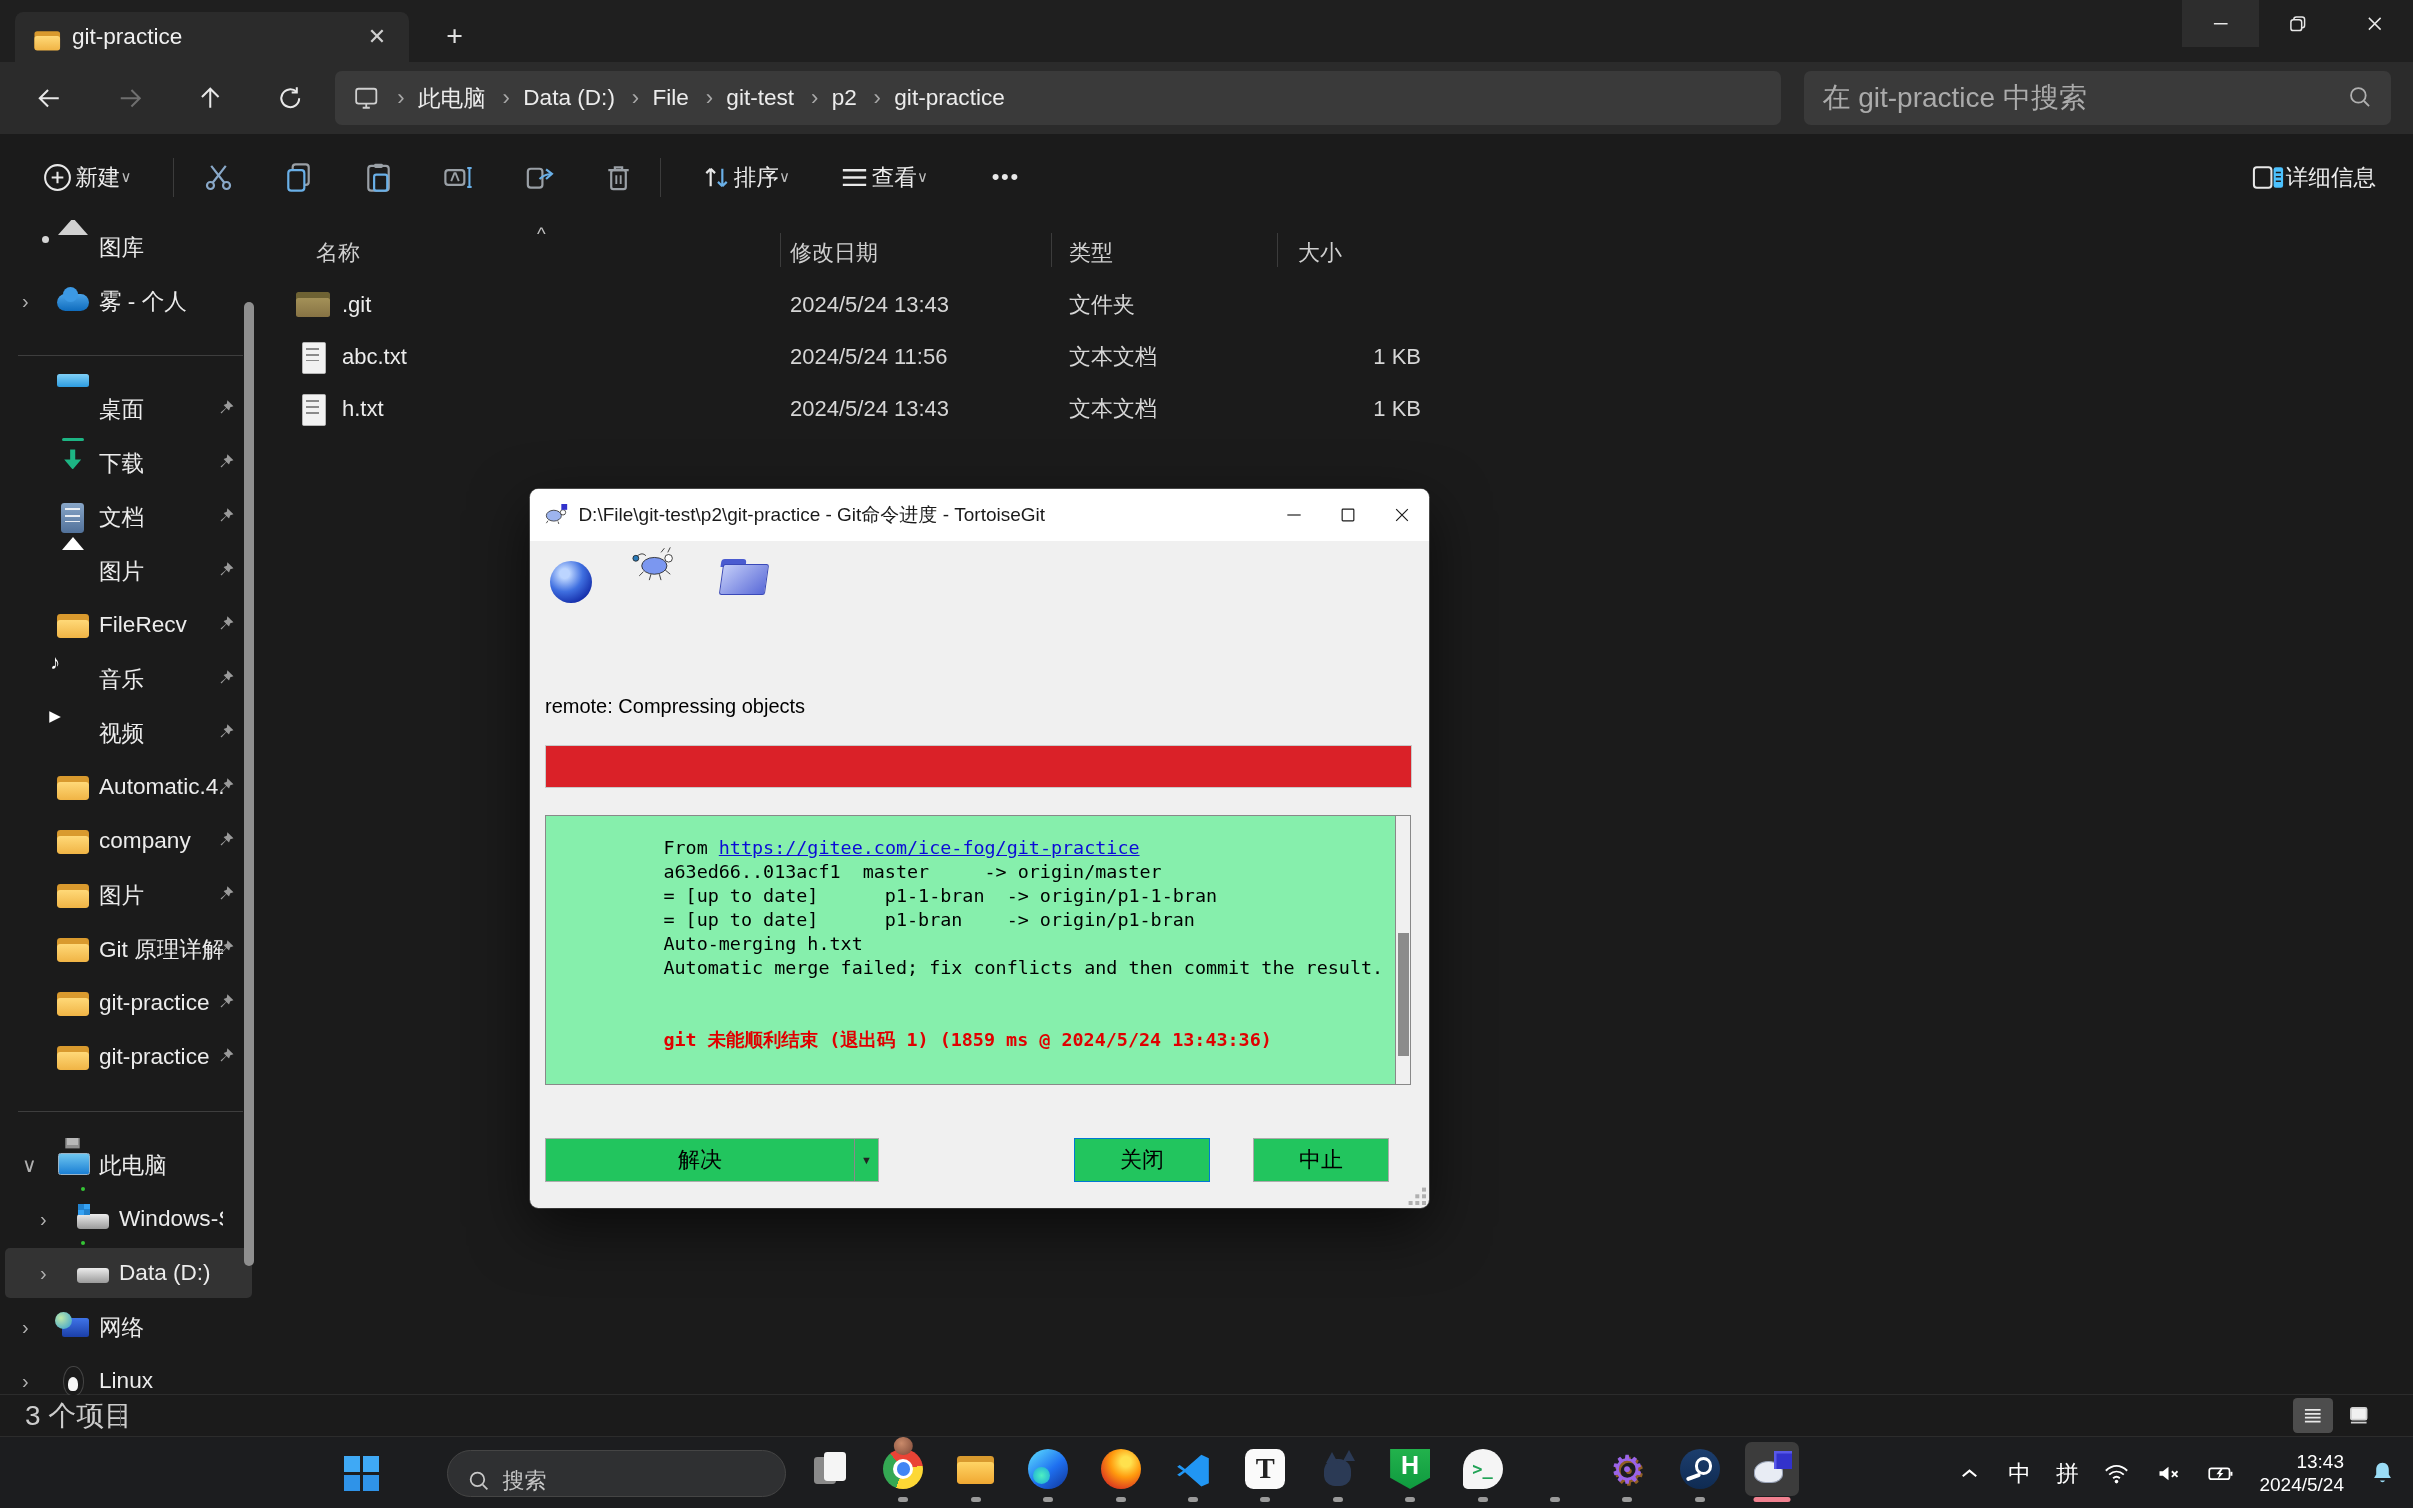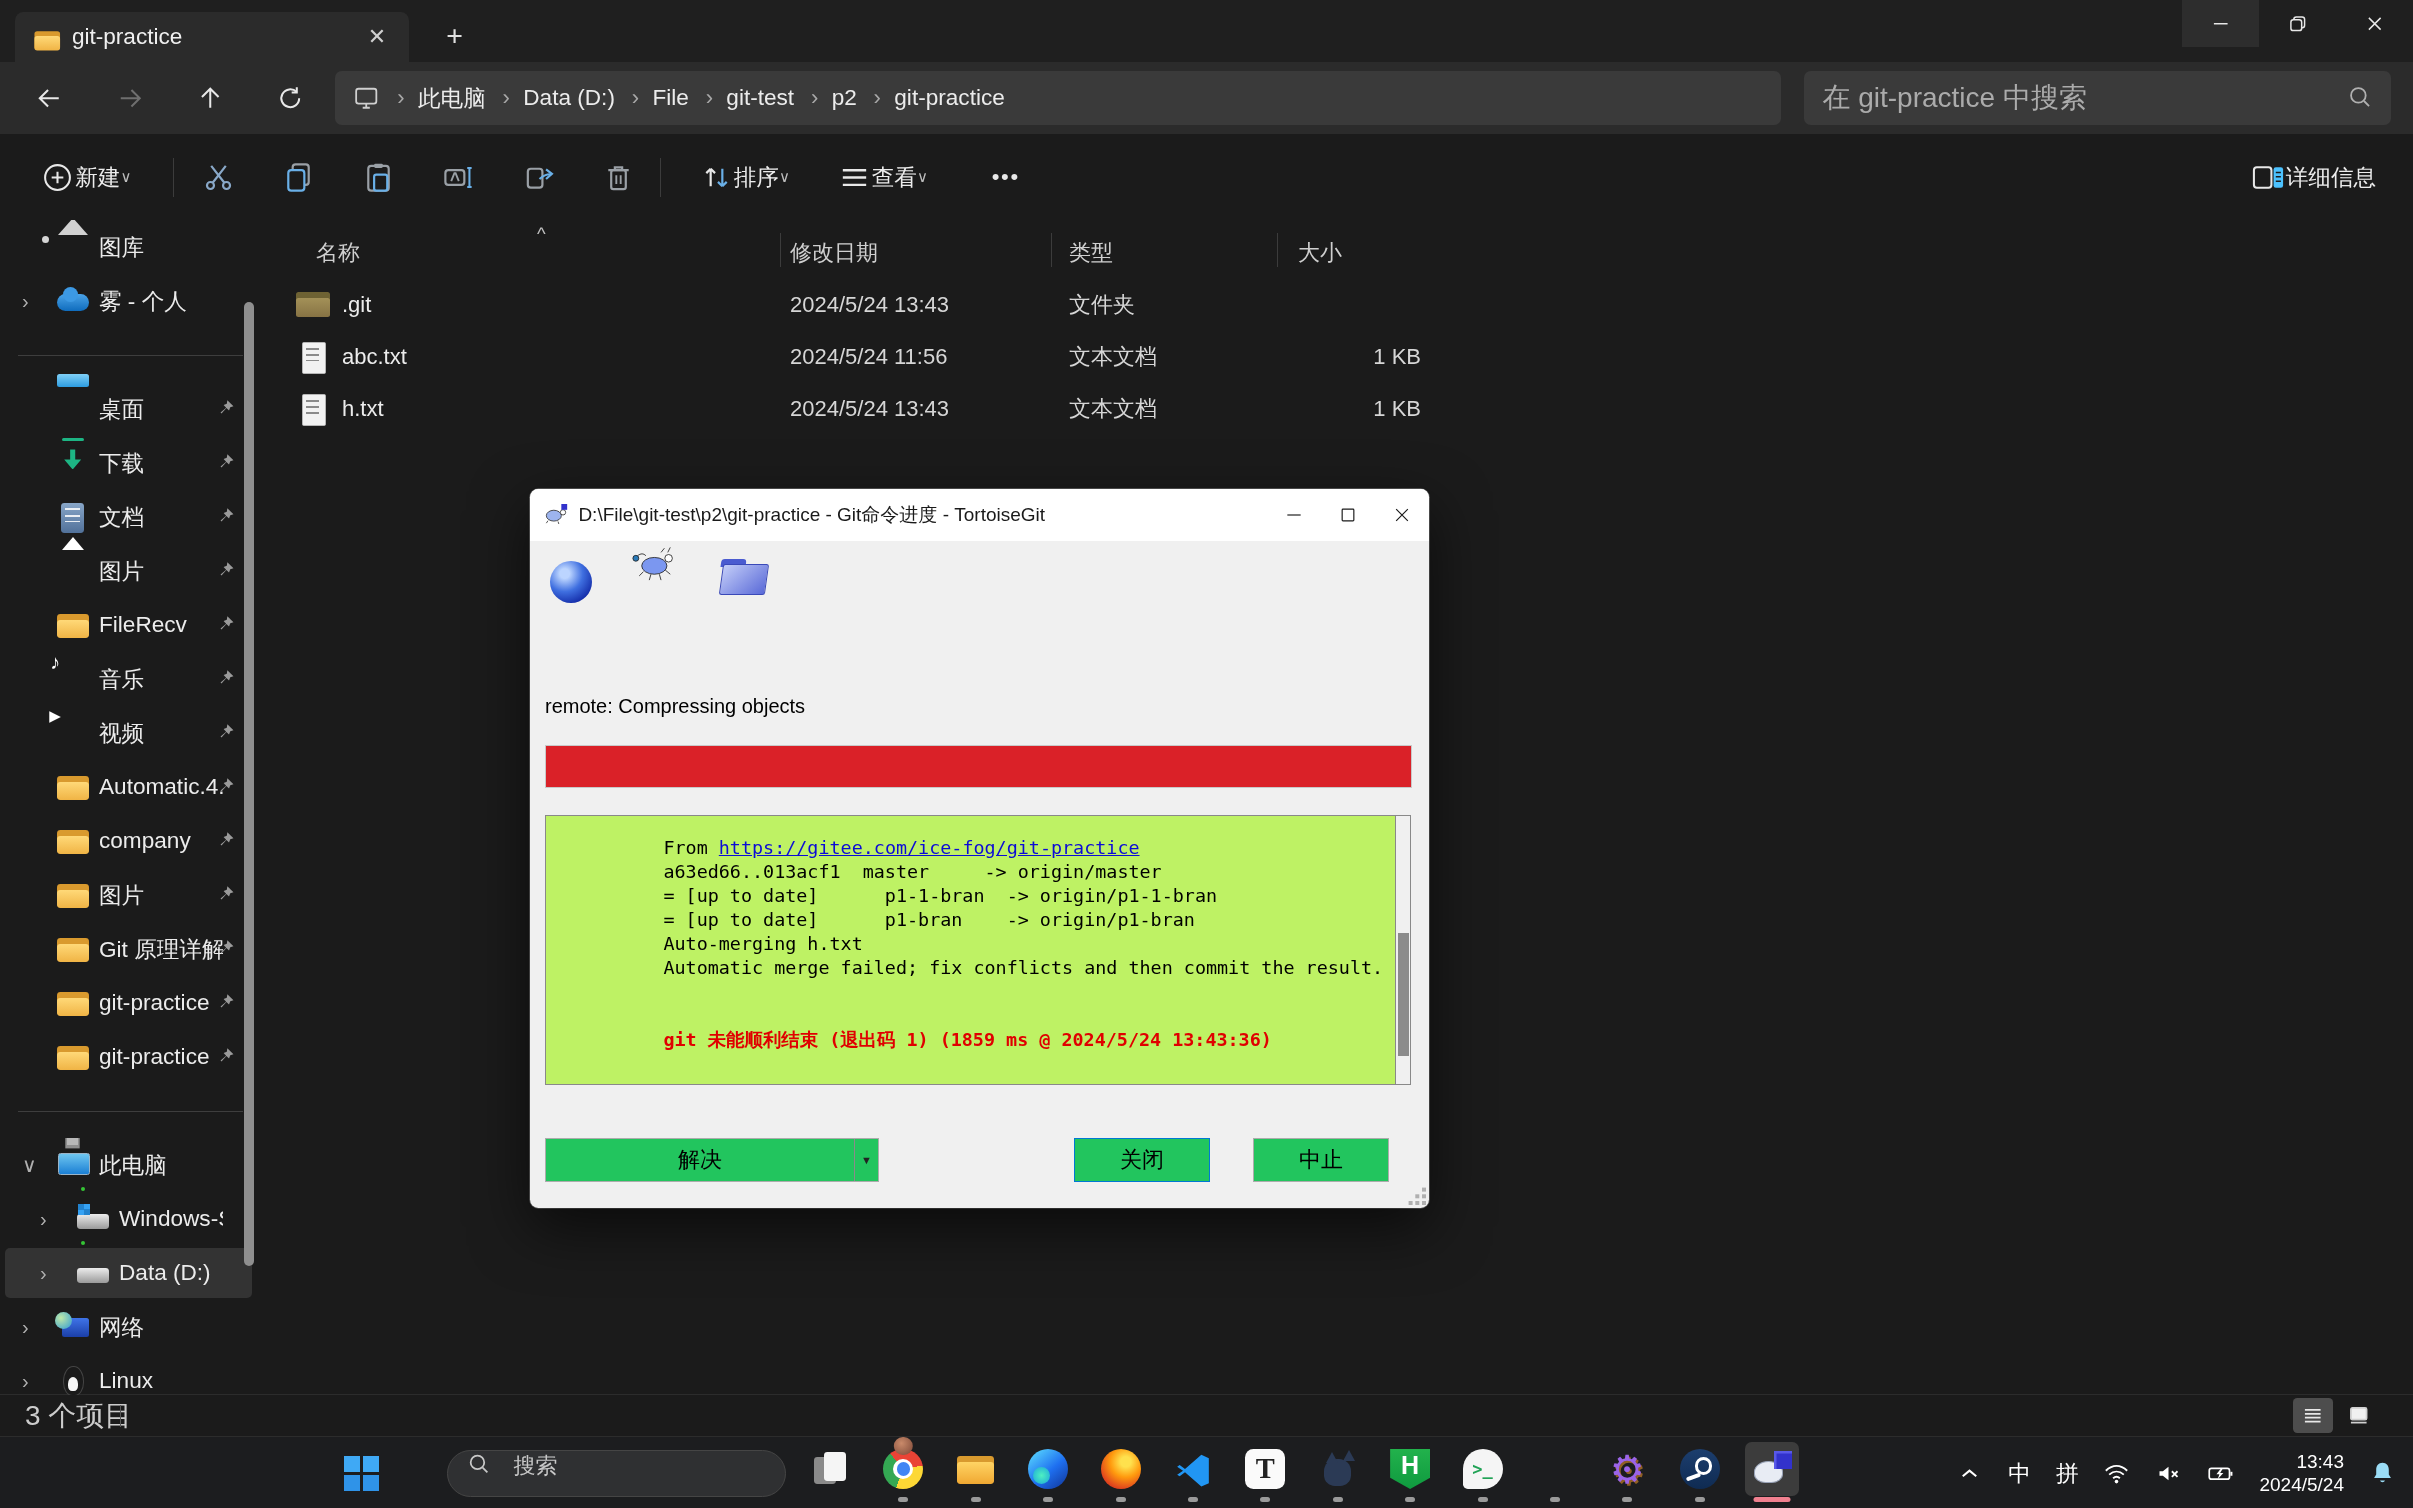--- a/index.html
+++ b/index.html
@@ -153,21 +153,21 @@
   .dlg-wc svg { width:20px; height:20px; }
   .dlg-globe { position:absolute; left:20px; top:72px; width:42px; height:42px; border-radius:50%;
        background:radial-gradient(circle at 35% 30%, #bcd5ff 0 12%, #3f6fe0 45%, #0b1f9e 85%); }
   .dlg-turtle { position:absolute; left:99px; top:55px; }
   .dlg-folder { position:absolute; left:191px; top:70px; width:45px; height:35px; }
   .dlg-folder::before { content:""; position:absolute; left:0; top:0; width:25px; height:8.4px; border-radius:3.4px 3.4px 0 0; background:#4a5bd0; transform:skewX(-8deg); }
   .dlg-folder::after { content:""; position:absolute; left:0; top:5px; width:44px; height:28.5px; border-radius:2.5px;
        background:linear-gradient(135deg,#c3cdf8,#5a6ad8); transform:skewX(-8deg); border:0.8px solid #3a49b8; }
   .dlg-status { position:absolute; left:15px; top:206px; color:#000; font-size:20px; }
   .dlg-progress { position:absolute; left:15px; top:256px; width:867px; height:43px; background:#da2128; border:0.8px solid #c9c9c9; }
-  .dlg-log { position:absolute; left:15px; top:326px; width:866px; height:270px; background:#bef264; border:0.8px solid #898989; overflow:hidden;
+  .dlg-log { position:absolute; left:15px; top:326px; width:866px; height:270px; background:#86efac; border:0.8px solid #898989; overflow:hidden;
              padding:3.4px 0 0 6.7px; font-family:"DejaVu Sans Mono",monospace; font-size:18.4px; }
   .log-line { height:24px; line-height:24px; white-space:pre; color:#000; }
   .log-line:first-child { margin-top:-7.5px; }
   .log-line span { white-space:pre; }
   .log-link { color:#0b0bd6; text-decoration:underline; }
   .lk-error { color:#e00000; font-weight:bold; }
   .dlg-scroll { position:absolute; left:865px; top:326px; width:16px; height:270px; background:#f0f0f0; border:0.8px solid #898989; }
   .dlg-thumb { position:absolute; left:1.7px; top:117px; width:11px; height:123px; background:#8b8b8b; }
   .dlg-btn { position:absolute; top:649px; height:44px; background:#22c55e; border:0.8px solid #acacac;
              display:flex; align-items:center; justify-content:center; color:#000; font-size:22px; }
@@ -185,21 +185,21 @@
   .tb-start { position:absolute; left:339px; top:14.2px; width:44px; height:44px; display:flex; align-items:center; justify-content:center; border-radius:6.7px; }
   .tb-start .winlogo { width:35px; height:35px;
        background:conic-gradient(#3aa0f3 0 90deg,#2f93e4 90deg 180deg,#3aa0f3 180deg 270deg,#2f93e4 270deg 360deg);
        -webkit-mask:linear-gradient(#000,#000); clip-path:polygon(0 0,46% 0,46% 46%,0 46%,0 0,100% 0,100% 100%,0 100%);
        background:#3aa0f3; }
   .tb-start .winlogo { background:linear-gradient(#3fa9f5,#2680d8); clip-path:none; -webkit-mask:none;
        background-image:linear-gradient(#3fa9f5,#3fa9f5),linear-gradient(#3fa9f5,#3fa9f5),linear-gradient(#2f93e8,#2f93e8),linear-gradient(#2f93e8,#2f93e8);
        background-color:transparent; background-size:16px 16px; background-repeat:no-repeat;
        background-position:0 0,19px 0,0 19px,19px 19px; }
   .tb-search { position:absolute; left:447px; top:12.6px; width:339px; height:47px; background:#2f3032; border:0.8px solid #454545;
-       border-radius:23.5px; display:flex; align-items:flex-start; padding:0 18.4px; gap:22px; }
+       border-radius:23.5px; display:flex; align-items:flex-end; padding:0 18.4px; gap:11px; }
   .tb-search-ph { color:#c8c8c8; font-size:22px; }
   .apps { position:absolute; left:804px; top:5px; display:flex; gap:18.4px; }
   .app { position:relative; width:54px; height:54px; display:flex; align-items:center; justify-content:center; border-radius:6.7px; }
   .app .dot { position:absolute; bottom:-5.9px; left:50%; transform:translateX(-50%); width:10px; height:5px; border-radius:2.5px; background:#9a9a9a; }
   .app .d-active { width:37px; background:#f0808f; }
   .a-tortoisegit { background:#3c3c3c; }
   .appbox { position:relative; width:40px; height:40px; }
   .badge { display:none; }
 
   .a-taskview .appbox::before { content:""; position:absolute; left:3.4px; top:8.4px; width:22px; height:27px; border-radius:3.4px; background:#8a8a8a; }

